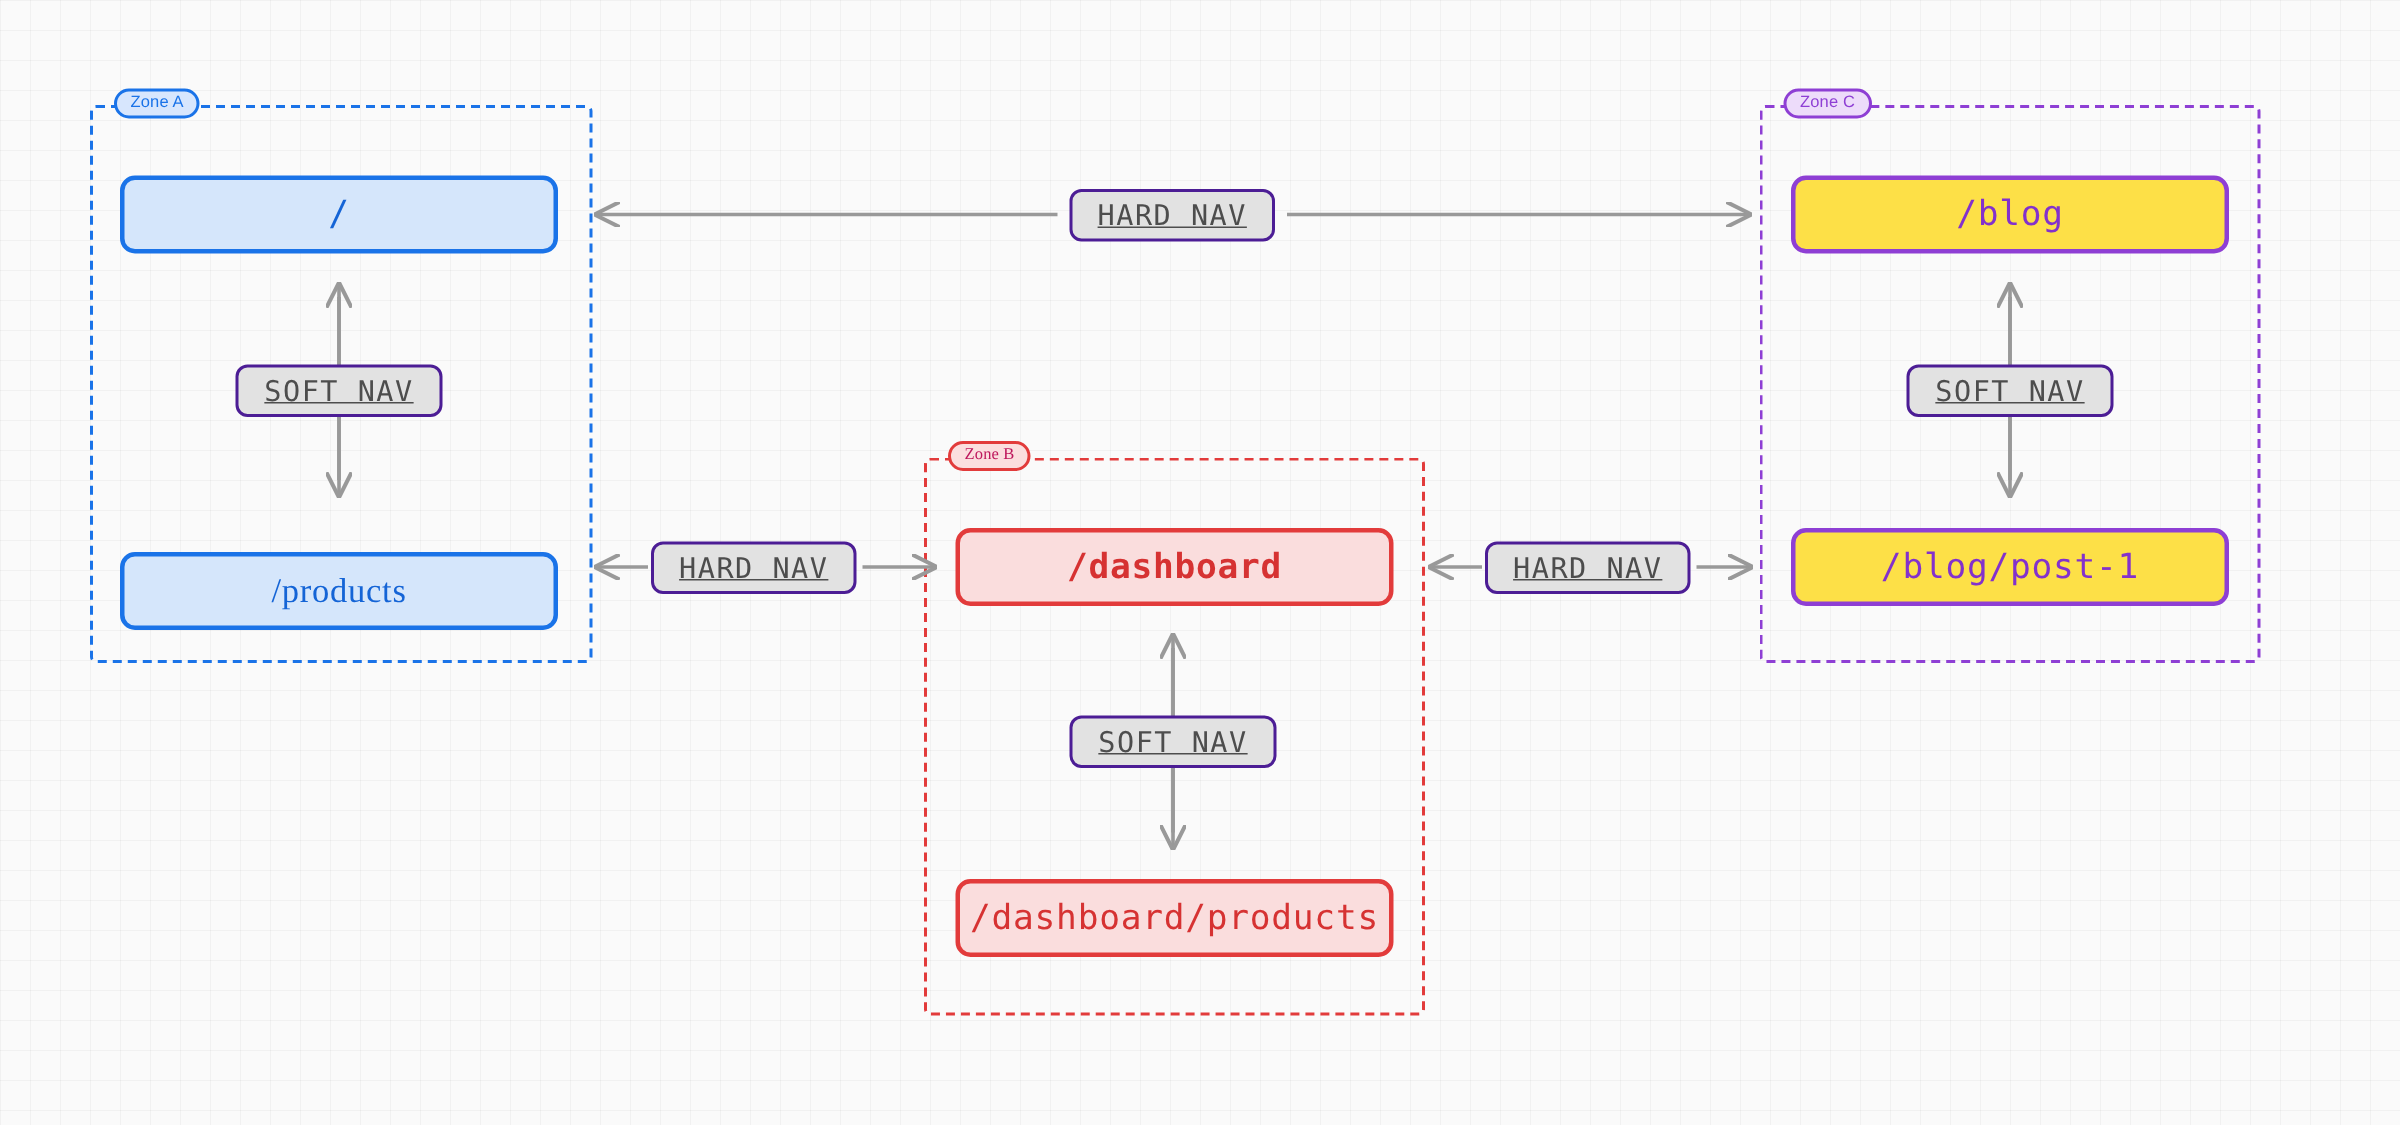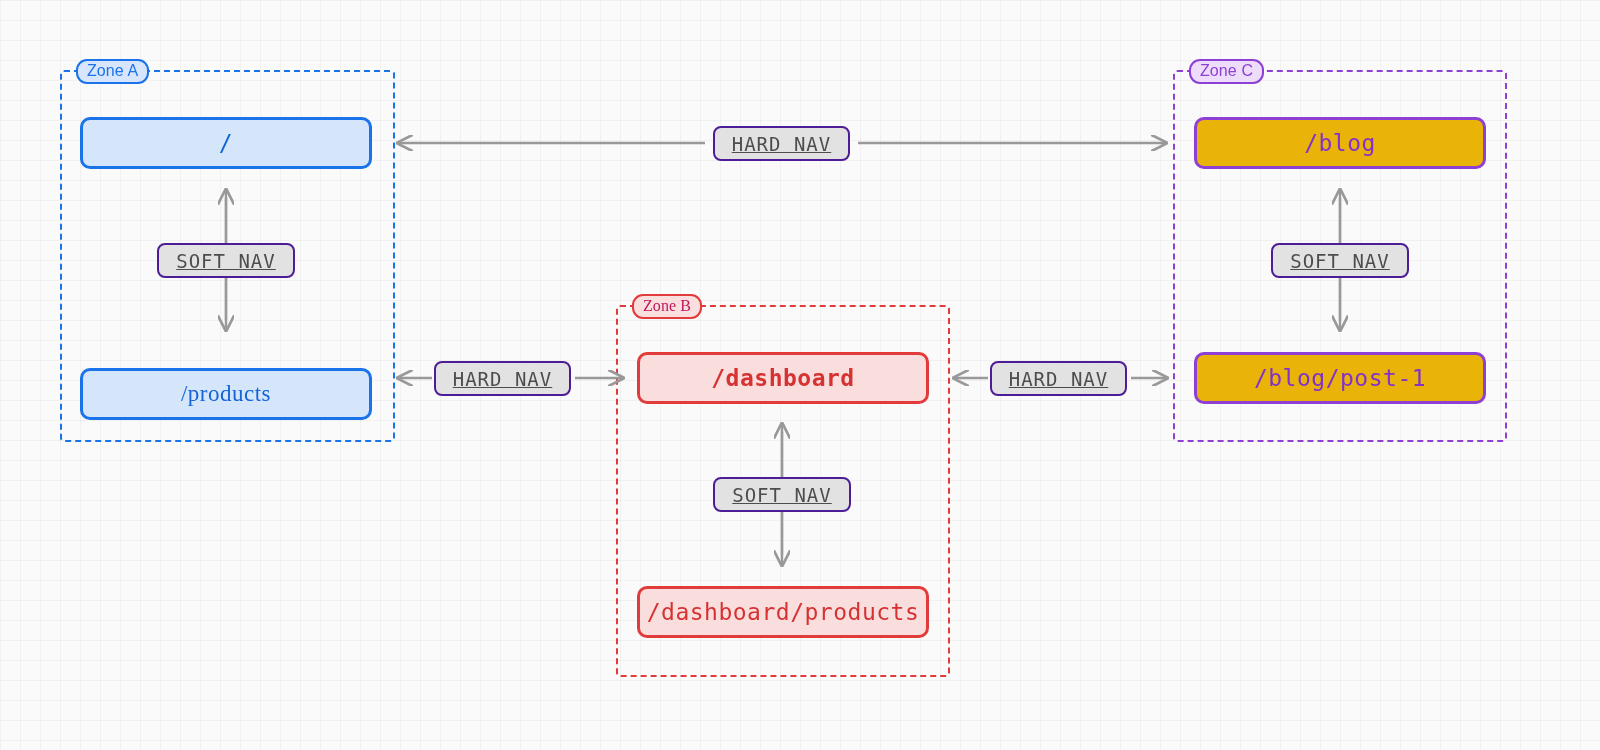--- a/index.html
+++ b/index.html
@@ -39,21 +39,21 @@
   .zone-c { border-color: #8e3fd4; }
 
   .zone-label {
     position: absolute;
     top: -13px;
     left: 14px;
     padding: 2px 9px 3px 9px;
     border-radius: 11px;
     border-width: 2px;
     border-style: solid;
-    font-size: 16px;
+    font-size: 11px;
     line-height: 1;
     letter-spacing: 0.1px;
     white-space: nowrap;
     font-family: "Liberation Sans", sans-serif;
   }
   .zone-a .zone-label {
     border-color: #1a73e8;
     color: #1a73e8;
     background: #d7e6fd;
   }
@@ -89,21 +89,21 @@
     background: #d5e6fb;
     color: #1464d6;
   }
   .node-red {
     border-color: #e23b3b;
     background: #fadddd;
     color: #d63232;
   }
   .node-purple {
     border-color: #8e3fd4;
-    background: #eab308;
+    background: #fde047;
     color: #8331cc;
   }
 
   
   .edge-label {
     position: absolute;
     box-sizing: border-box;
     background: #e2e2e2;
     border: 2px solid #4c1d95;
     border-radius: 8px;

